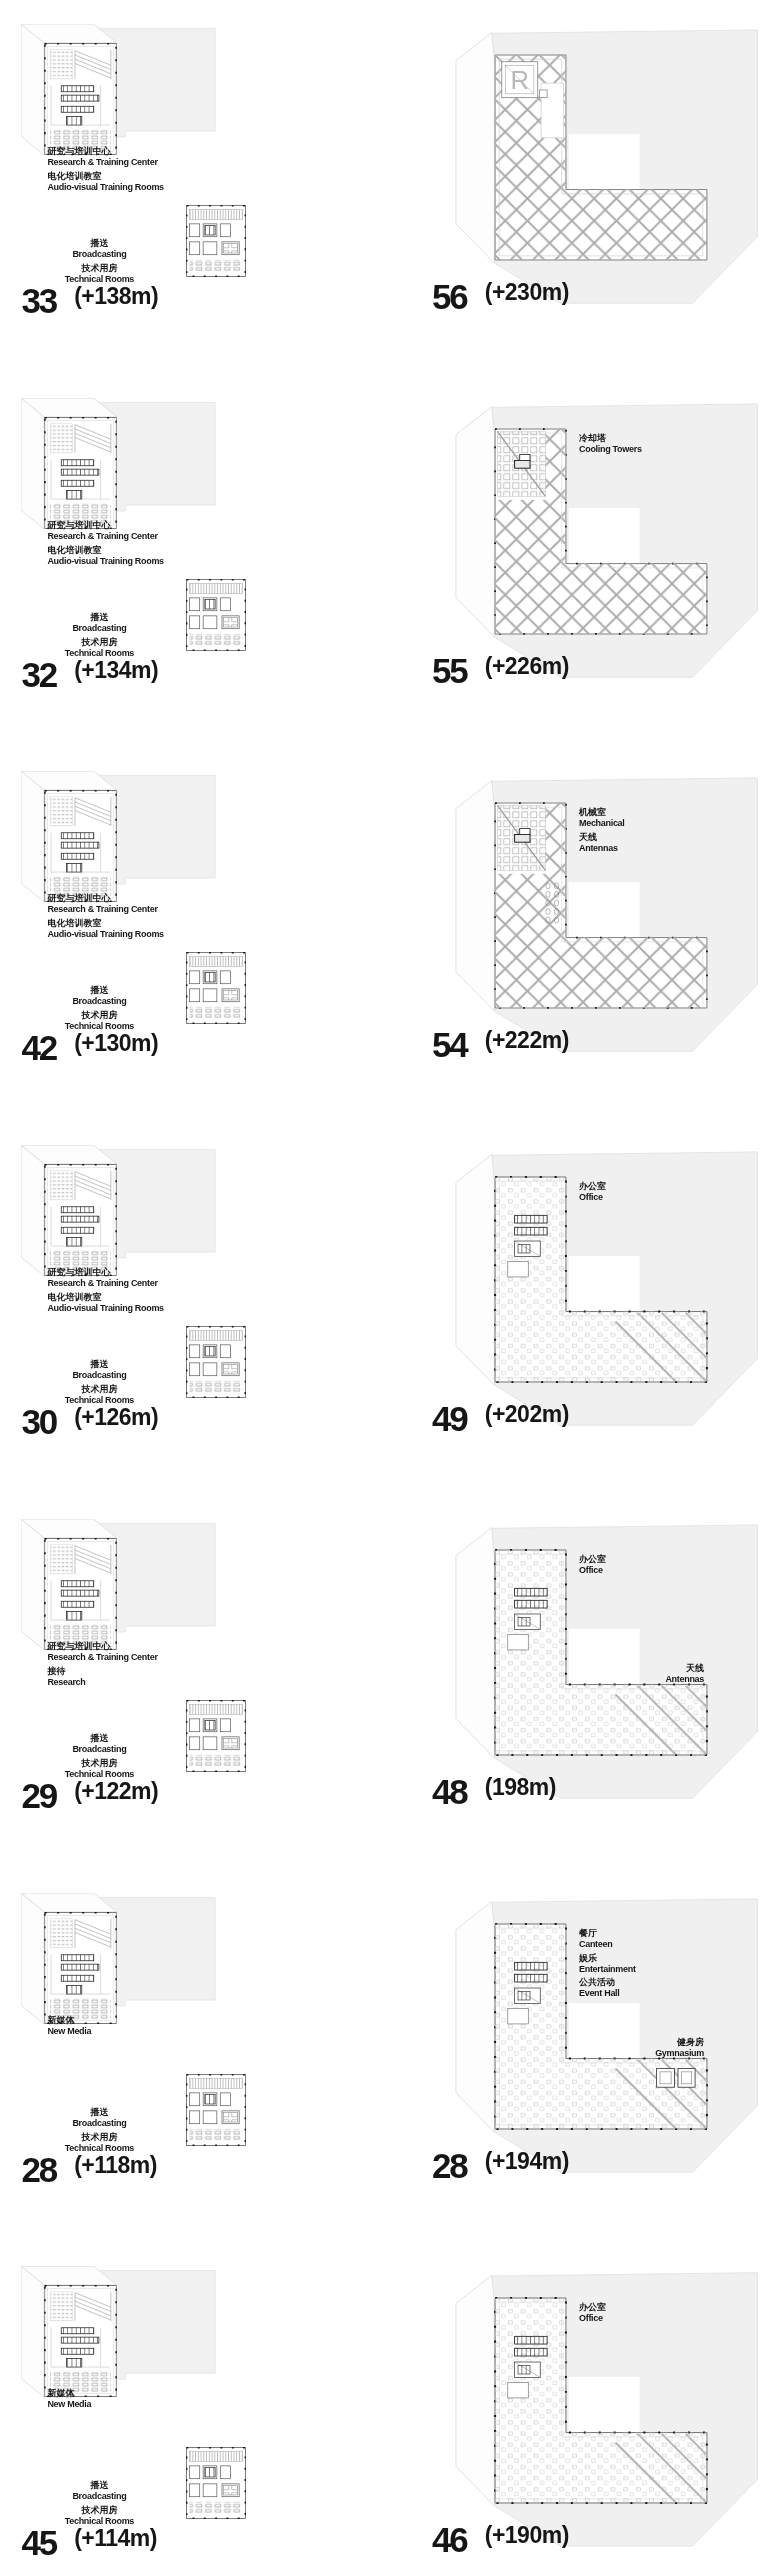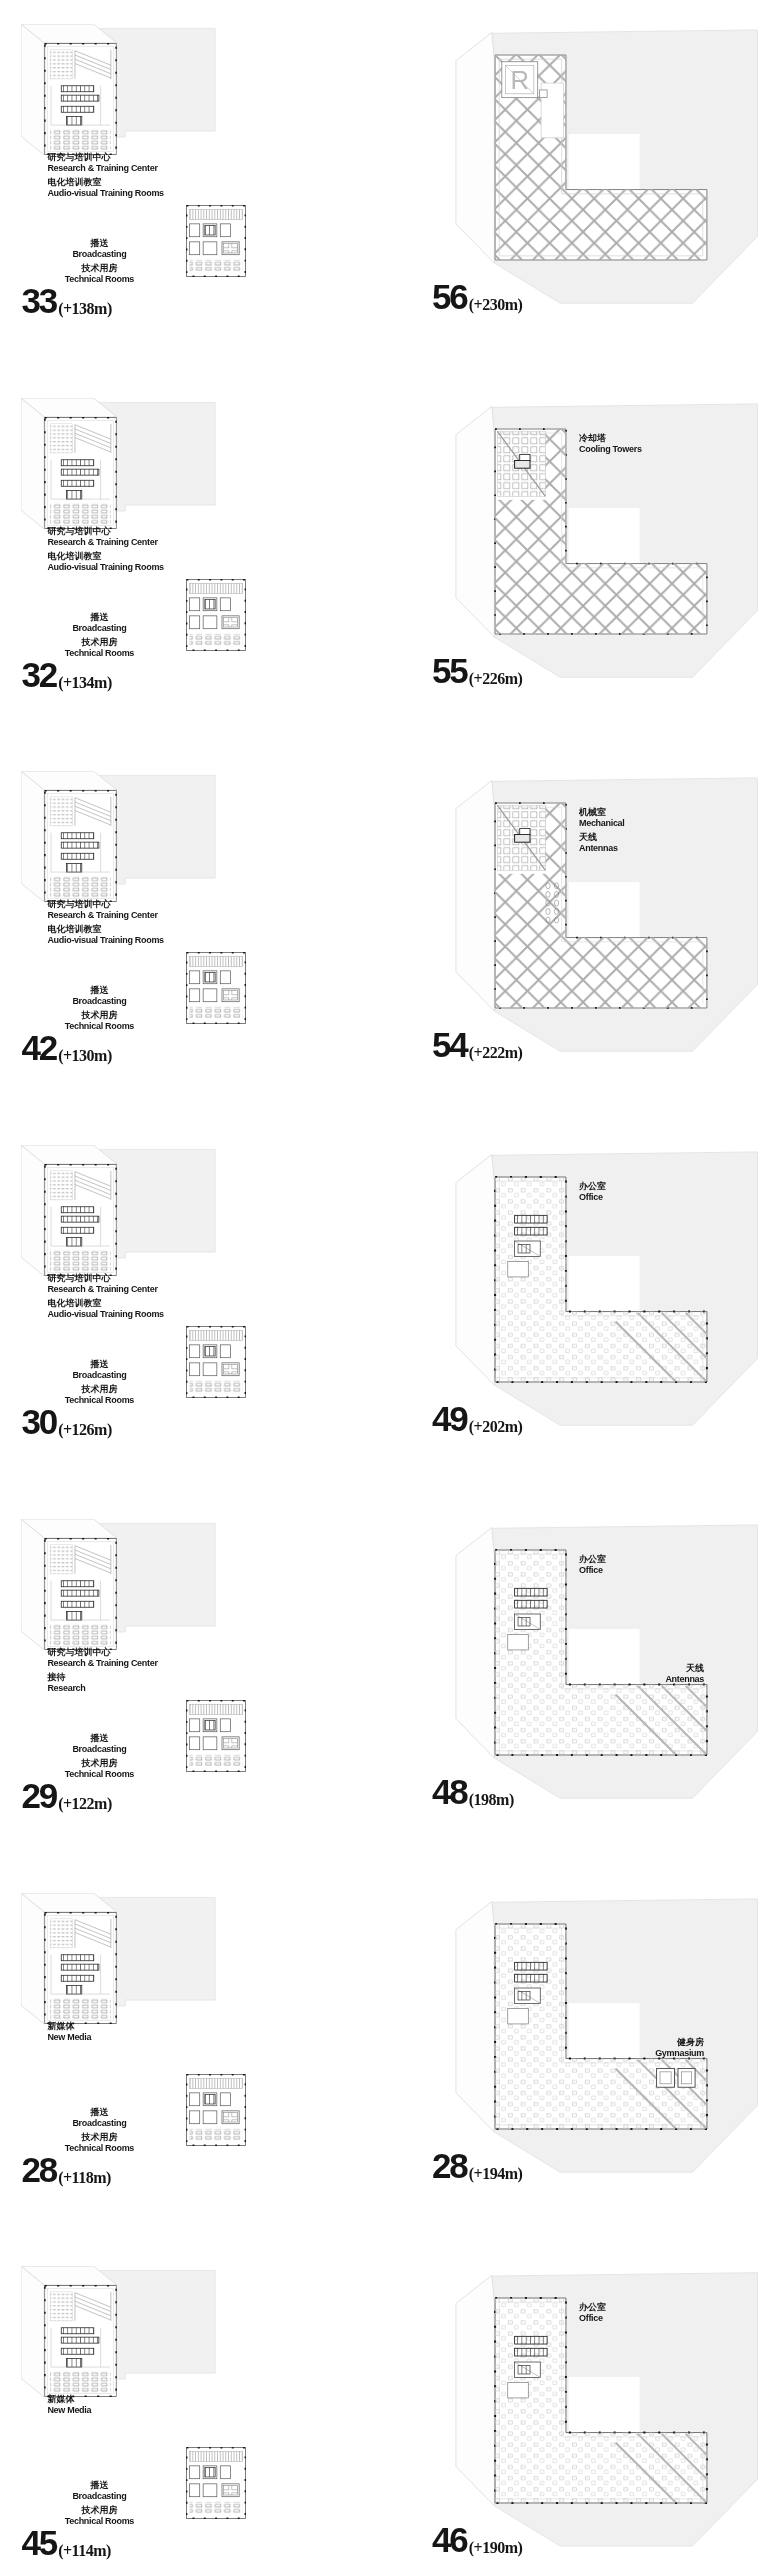--- a/index.html
+++ b/index.html
@@ -12,29 +12,29 @@
   .cell-r{left:432px;width:328px;height:369px;}
   .deco{position:absolute;left:0;top:0;}
   .plan{position:absolute;}
   .cell-l .plan-main{left:23px;top:19px;}
   .cell-l .plan-tech{left:165px;top:181px;}
   .cell-r .plan-l{left:62px;top:32.5px;}
   .ann{position:absolute;}
   .ann .zh{font-size:9px;font-weight:700;line-height:11px;}
   .ann .en{font-size:9px;font-weight:700;line-height:10.3px;margin-bottom:3.4px;letter-spacing:-0.3px;}
   .ann div:empty{display:none;}
-  .cell-l .ann-a{left:26px;top:128px;width:192px;}
+  .cell-l .ann-a{left:26px;top:122px;width:192px;}
   .cell-l .ann-b{left:0;top:214px;width:156px;text-align:center;}
   .cell-r .ann-top{left:147px;top:38px;width:181px;}
   .cell-r .ann-right{left:101px;top:147px;width:171px;text-align:right;}
-  .floorlabel{position:absolute;display:flex;align-items:flex-end;gap:2px;white-space:nowrap;}
+  .floorlabel{position:absolute;display:flex;align-items:flex-start;gap:18px;white-space:nowrap;}
   .cell-l .floorlabel{left:0;top:259px;}
   .cell-r .floorlabel{left:0;top:258px;}
   .floorlabel .num{font-size:35px;font-weight:800;letter-spacing:-2.1px;line-height:1;}
-  .floorlabel .ht{font-size:16px;font-weight:800;letter-spacing:-0.5px;font-family:Liberation Serif, serif;}
+  .floorlabel .ht{font-size:23px;font-weight:800;letter-spacing:-0.5px;}
 </style>
 </head>
 <body>
 
 <svg width="0" height="0" style="position:absolute" aria-hidden="true">
   <defs>
     <pattern id="diagrid" width="26" height="26" patternUnits="userSpaceOnUse">
       <path d="M-2,28 L28,-2 M-2,-2 L28,28" stroke="#ababab" stroke-width="2.2" fill="none"></path>
     </pattern>
     <pattern id="rows" width="5" height="4.5" patternUnits="userSpaceOnUse">
@@ -487,20 +487,28 @@
     </svg>
   <svg class="plan plan-l" width="214" height="207" viewBox="0 0 250 242">
     <use href="#sym-L-office"></use>
     <g fill="#fff" stroke="#3a3a3a" stroke-width="1">
       <rect x="190" y="170" width="21" height="22"></rect>
         <rect x="215" y="170" width="20" height="22"></rect>
       <rect x="194" y="174" width="13" height="14" stroke="#888" stroke-width="0.8"></rect>
       <rect x="219" y="174" width="12" height="14" stroke="#888" stroke-width="0.8"></rect>
     </g>
   </svg>
+  <div class="ann ann-top">
+    <div class="zh">餐厅</div>
+    <div class="en">Canteen</div>
+    <div class="zh">娱乐</div>
+    <div class="en">Entertainment</div>
+    <div class="zh">公共活动</div>
+    <div class="en">Event Hall</div>
+  </div>
   <div class="ann ann-right">
     <div class="zh">健身房</div>
     <div class="en">Gymnasium</div>
   </div>
   <div class="floorlabel">
     <span class="num">28</span>
     <span class="ht">(+194m)</span>
   </div>
 </section>
 

